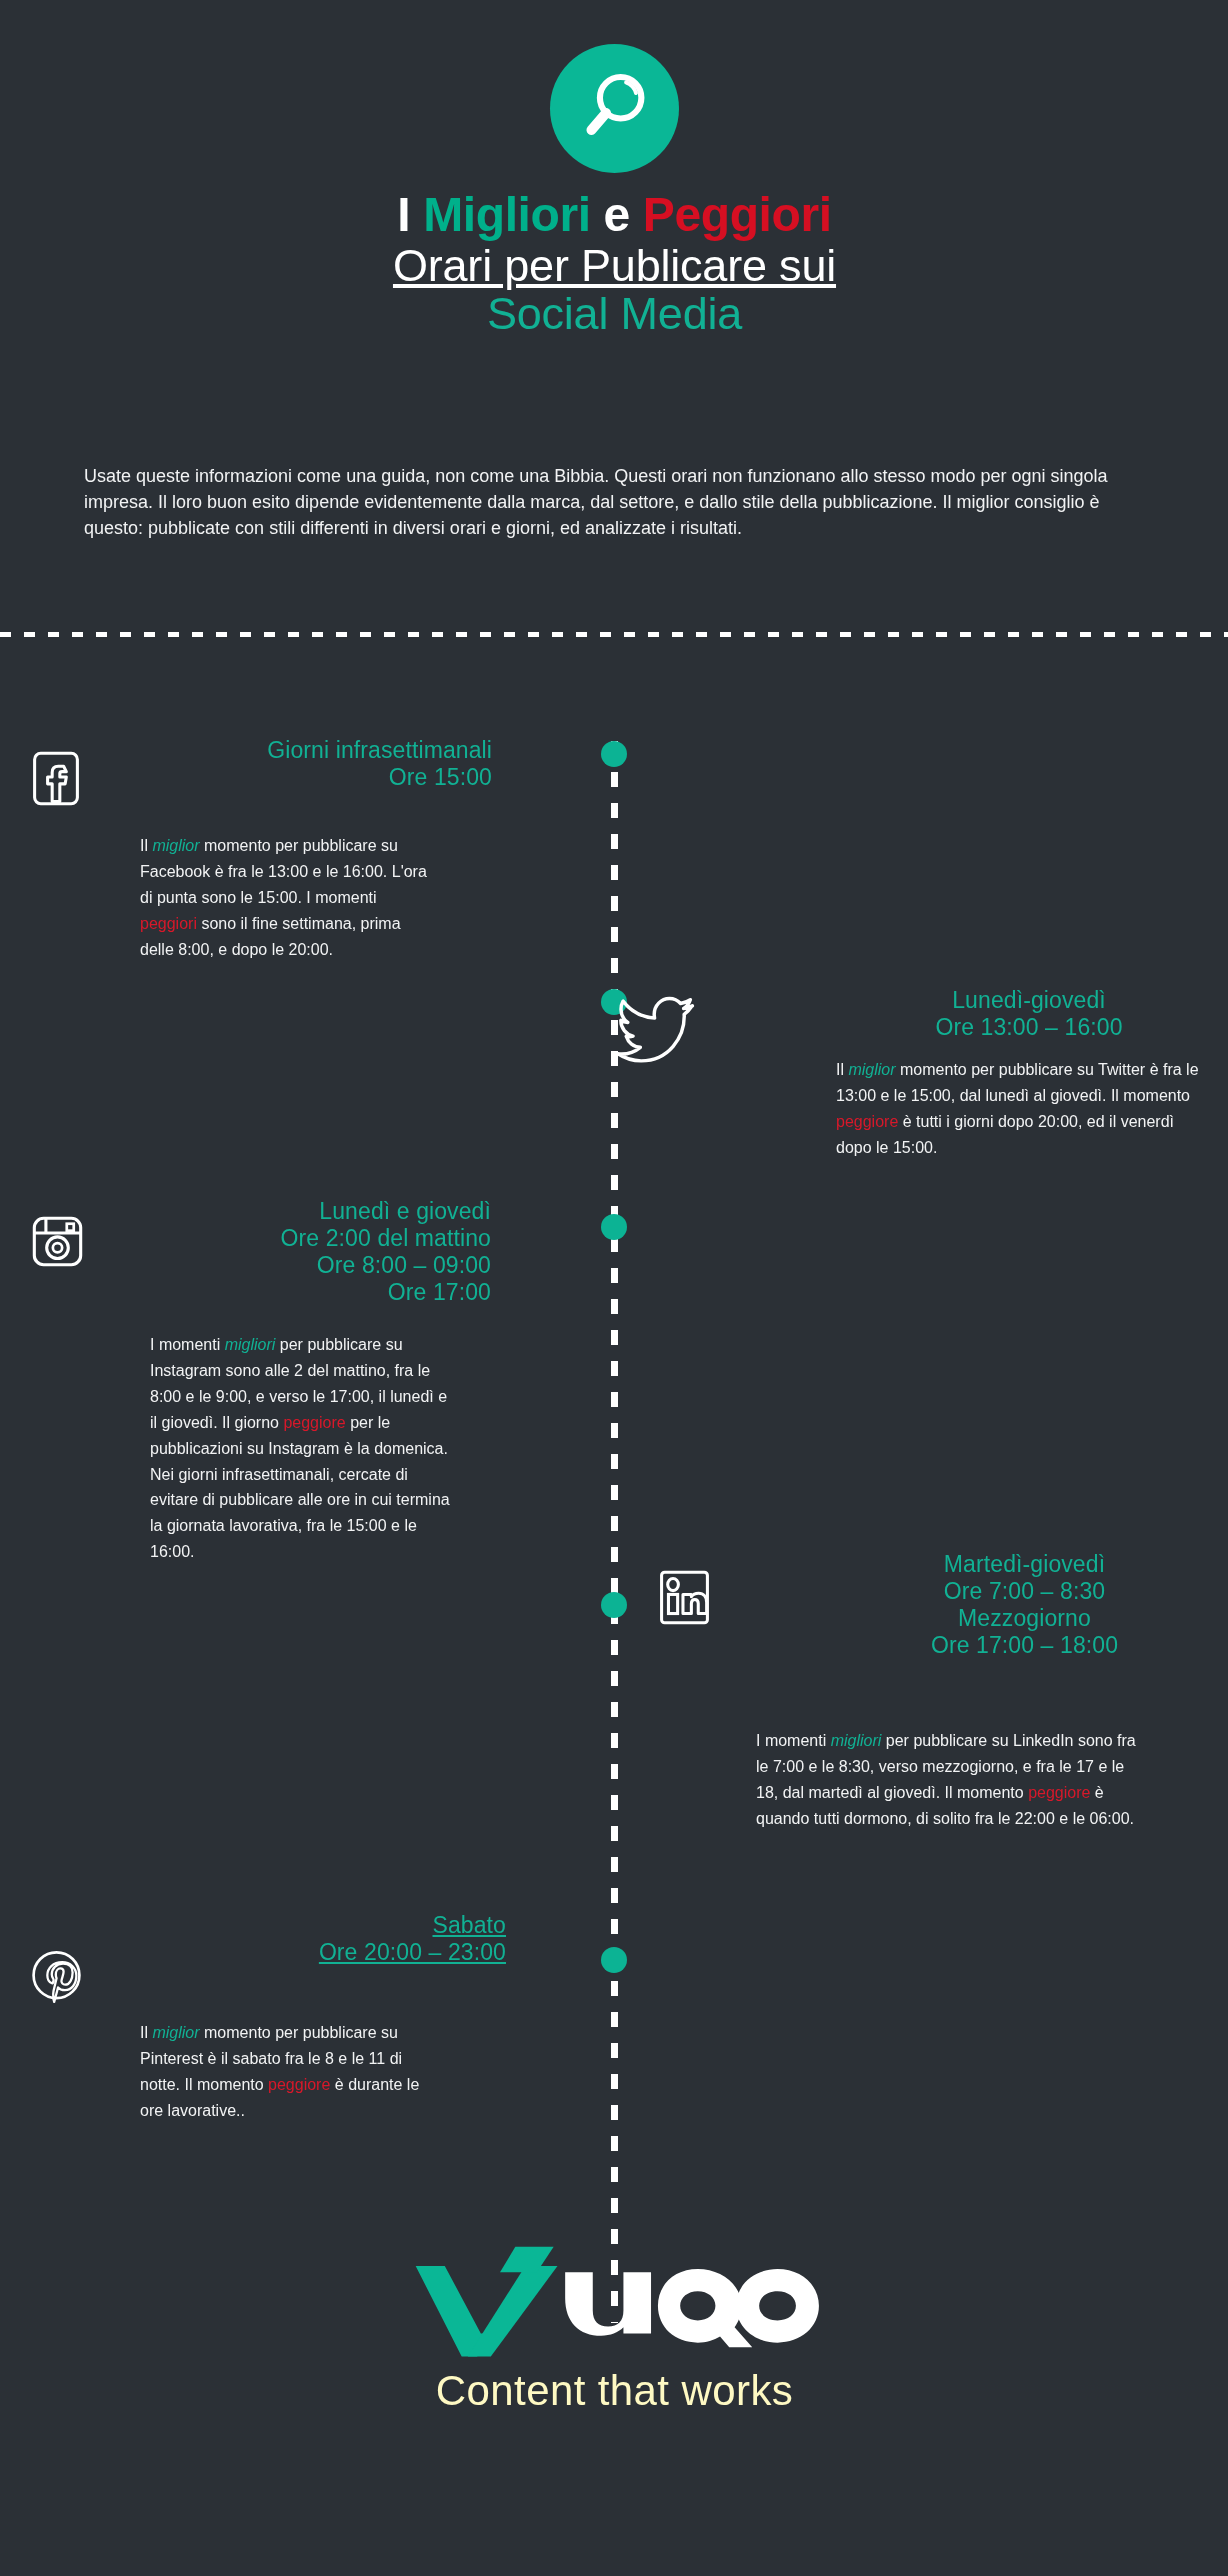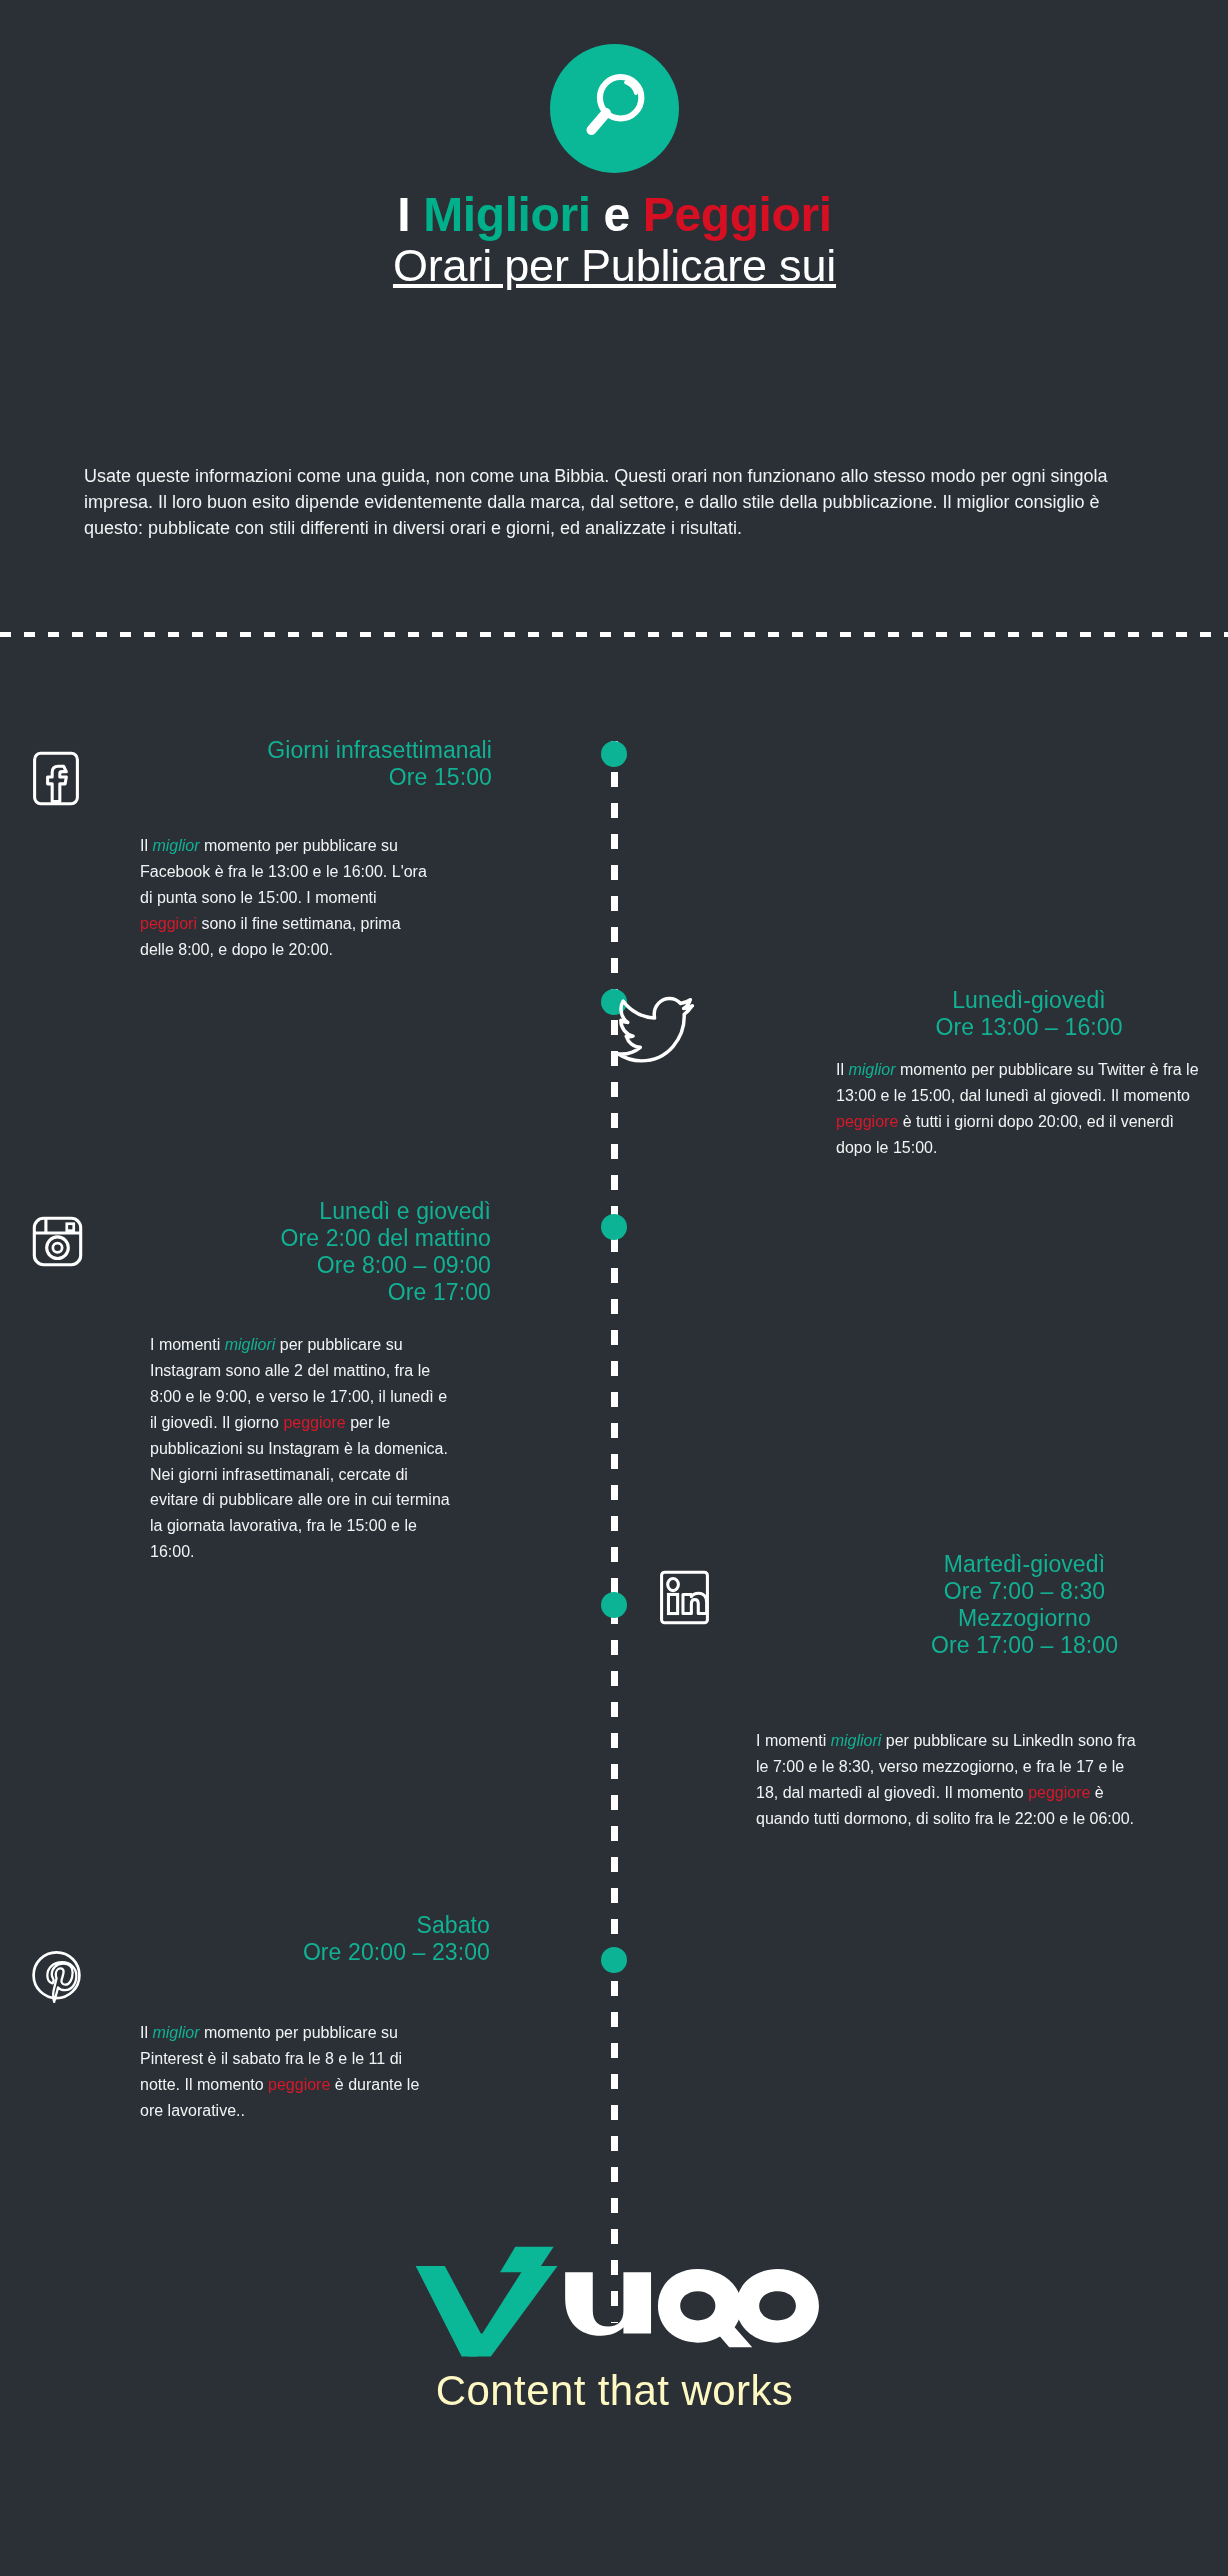--- a/index.html
+++ b/index.html
@@ -164,21 +164,21 @@
   #entry-instagram .head { left: 138px; top: 0px; width: 353px; }
   #entry-instagram .body { left: 142px; top: 134px; width: 307px; margin-left: 8px; }
 
   #entry-linkedin  { left: 614px; top: 1551px; width: 614px; }
   #entry-linkedin  .icon-box { left: 45px; top: 19px; }
   #entry-linkedin  .head { left: 230px; top: 0px; width: 361px; }
   #entry-linkedin  .body { left: 142px; top: 177px; width: 380px; }
 
   #entry-pinterest { left: 0px;   top: 1912px; width: 614px; }
   #entry-pinterest .icon-box { left: 31px; top: 38px; }
-  #entry-pinterest .head { left: 152px; top: 0px; width: 338px; }
+  #entry-pinterest .head { left: 168px; top: 0px; width: 338px; text-decoration: underline; }
   #entry-pinterest .body { left: 140px; top: 108px; width: 300px; }
 
   
   #footer {
     position: absolute;
     left: 0;
     top: 2243px;
     width: 1229px;
     text-align: center;
   }
@@ -206,20 +206,21 @@
     <svg width="129" height="129" viewBox="0 0 168 168">
       <circle cx="92" cy="70" r="27" fill="none" stroke="#ffffff" stroke-width="8"></circle>
       <path d="M73 90 L54 112" stroke="#ffffff" stroke-width="13" stroke-linecap="round"></path>
       <path d="M99 50 a21 21 0 0 1 13 14" fill="none" stroke="#ffffff" stroke-width="5" stroke-linecap="round"></path>
     </svg>
   </div>
 
   <div id="headline">
     <div class="hl-line1"><span class="white">I </span><span class="teal">Migliori</span><span class="white"> e </span><span class="red">Peggiori</span></div>
     <div class="hl-line2">Orari per Publicare sui</div>
+    <div class="hl-line3">Social Media</div>
   </div>
 
   <div id="intro">Usate queste informazioni come una guida, non come una Bibbia. Questi orari non funzionano allo stesso modo per ogni singola impresa. Il loro buon esito dipende evidentemente dalla marca, dal settore, e dallo stile della pubblicazione. Il miglior consiglio è questo: pubblicate con stili differenti in diversi orari e giorni, ed analizzate i risultati.</div>
 
   <div id="divider"></div>
 </div>
 
 <div id="timeline-line"></div>
 <div class="tl-dot" style="top:741px"></div>
 <div class="tl-dot" style="top:989px"></div>

